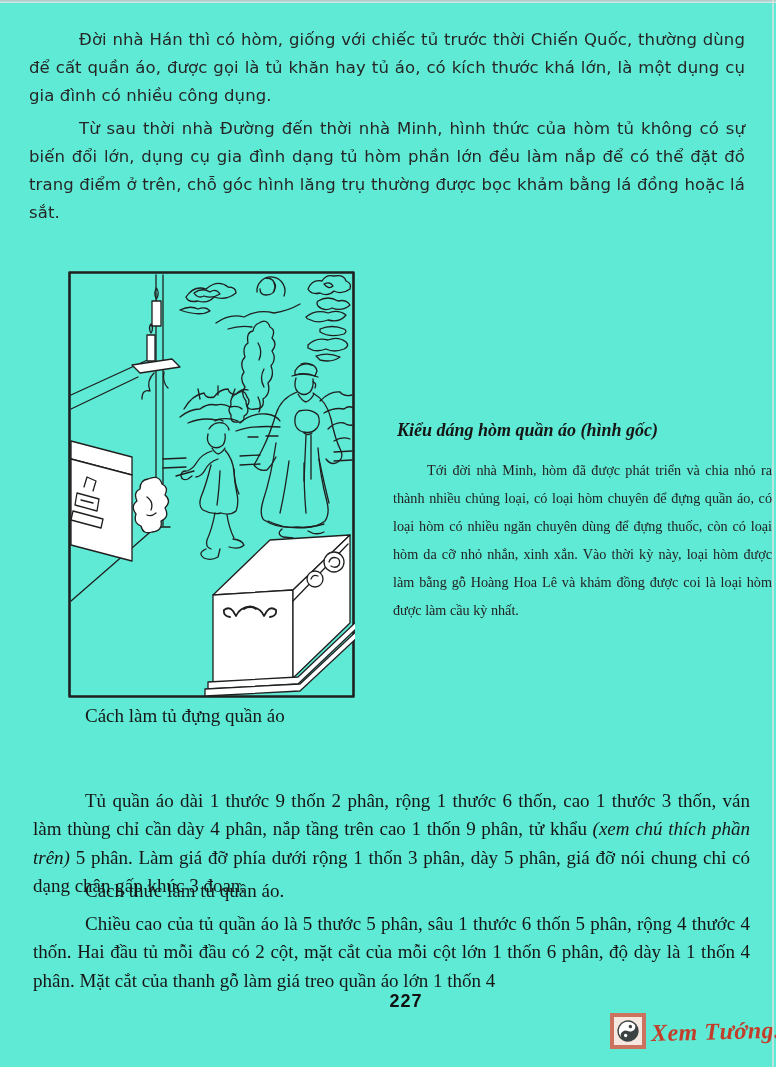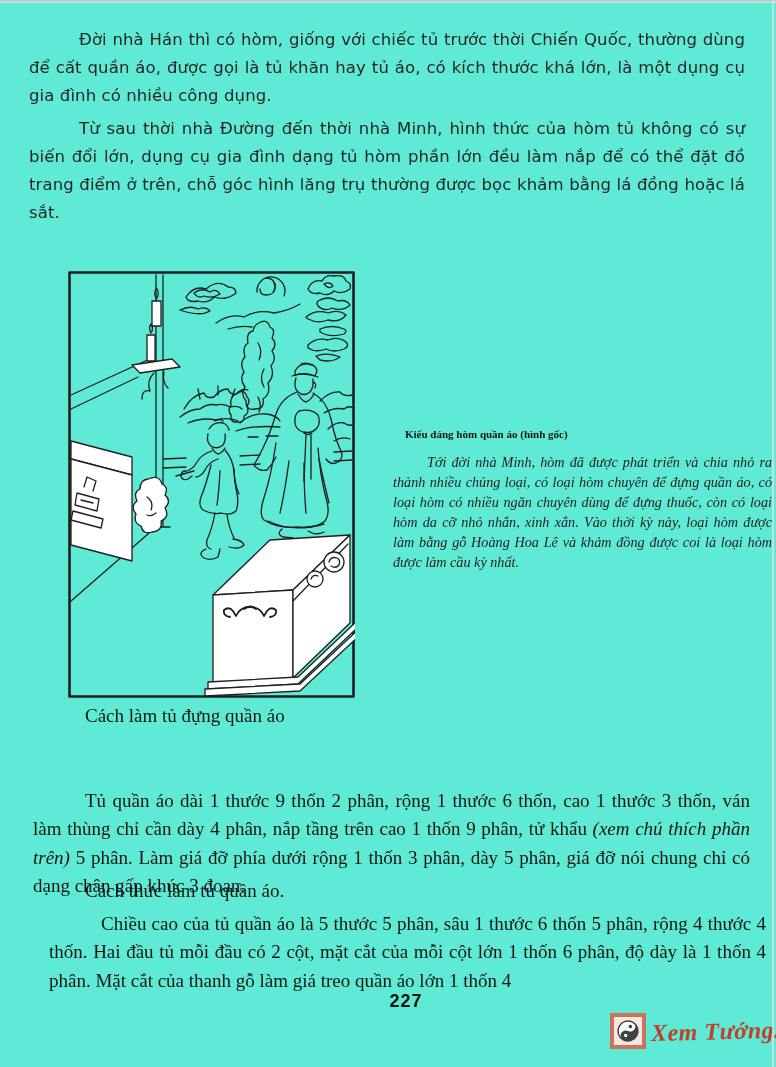--- a/index.html
+++ b/index.html
@@ -20,38 +20,38 @@
     position:absolute;left:29px;top:26px;width:716px;
     font-family:"DejaVu Sans", sans-serif;font-size:16.5px;line-height:28px;
     text-align:justify;color:#262626;letter-spacing:.1px;
   }
   .intro p{margin:0 0 5px;text-indent:50px;}
   
   .illustration{position:absolute;left:68px;top:271px;width:287px;height:427px;margin:0;}
   .illustration svg{display:block;width:287px;height:427px;}
   
   .caption{position:absolute;left:393px;top:416px;width:379px;}
-  .caption h3{margin:12px;font-size:11px;font-weight:bold;color:#151515;}
+  .caption h3{margin:4px;font-size:18px;font-weight:bold;font-style:italic;color:#151515;}
   .caption p{
-    margin:7px 0 0;font-size:14.2px;font-style:italic;line-height:20px;
+    margin:15px 0 0;font-size:14.2px;line-height:28px;
     text-align:justify;text-indent:34px;color:#222;
   }
   
   .sec-heading{
     position:absolute;left:33px;width:715px;margin:0;padding-left:52px;
     font-size:19px;font-weight:normal;color:#161616;
   }
   .h1pos{top:705px;}
   .h2pos{top:880px;}
   .body-par{
     position:absolute;left:33px;width:717px;margin:0;
     font-size:19px;line-height:28.3px;text-align:justify;text-indent:52px;color:#161616;
   }
   .b1pos{top:741px;margin-top:46px;}
-  .b2pos{top:910px;margin-left:16px;}
+  .b2pos{top:910px;}
   .body-par em{font-style:italic;}
   .pagenum{
     position:absolute;left:0;top:991px;width:776px;text-align:center;
     font-family:"Liberation Sans", sans-serif;font-size:18px;font-weight:bold;
     letter-spacing:1px;color:#111;padding-left:18px;
   }
   
   .watermark{position:absolute;left:610px;top:1013px;display:flex;align-items:center;gap:5px;}
   .wm-icon{
     width:36px;height:36px;box-sizing:border-box;background:#f6e8e0;

